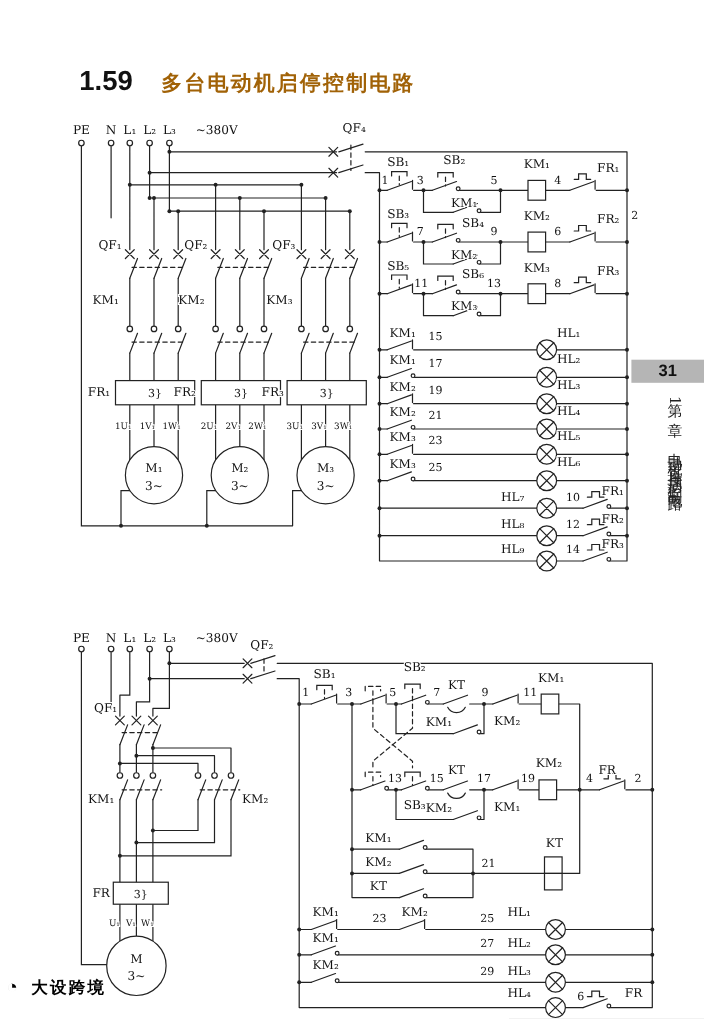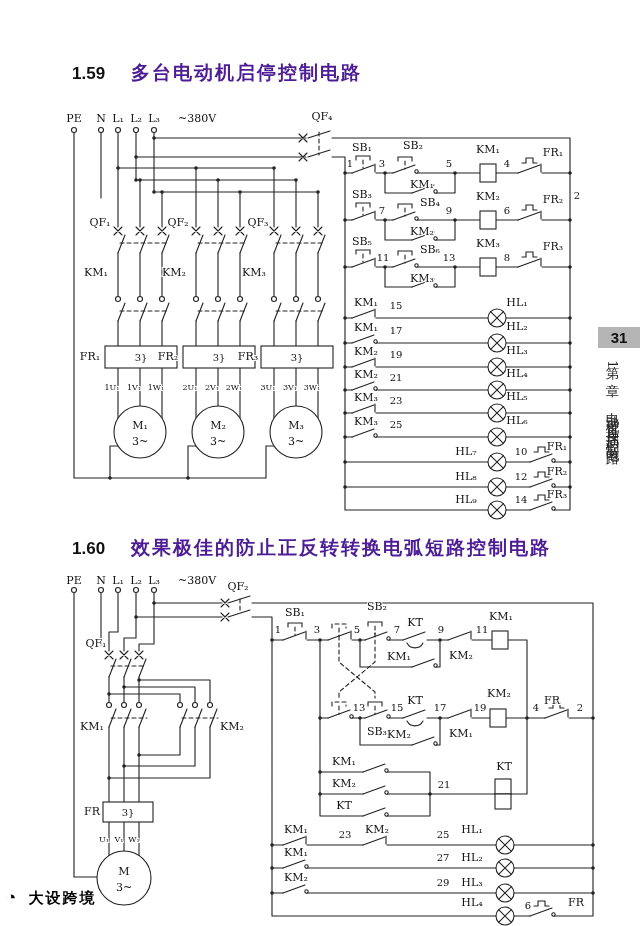--- a/index.html
+++ b/index.html
@@ -1,52 +1,48 @@
 <!DOCTYPE html>
 <html><head>
 <meta charset="utf-8">
 <style>
   html,body{margin:0;padding:0;background:#e8e8e8;}
   .page{position:relative;width:640px;height:926px;background:#ffffff;overflow:hidden;
         font-family:"Liberation Sans",sans-serif;}
   .fig-head{position:absolute;display:flex;align-items:baseline;white-space:nowrap;}
-  .fig-num{font-weight:bold;font-size:17px;color:#111;font-family:"Liberation Sans",sans-serif;}
-  .fig-title{font-weight:bold;font-size:19px;color:#4c1d95;margin-left:26px;letter-spacing:2px;}
+  .fig-num{font-weight:bold;font-size:25px;color:#111;font-family:"Liberation Sans",sans-serif;}
+  .fig-title{font-weight:bold;font-size:19px;color:#a16207;margin-left:26px;letter-spacing:2px;}
   #head159{left:72px;top:60px;}
   #head160{left:72px;top:535px;}
   svg{position:absolute;left:0;top:0;}
   .wire{stroke:#222;fill:none;stroke-width:1.1;stroke-linecap:round;}
   .dash{stroke-dasharray:4 3;}
   .open{fill:#ffffff;stroke:#222;stroke-width:1.1;}
   .dotf{fill:#222;stroke:none;}
   svg text{font-family:"DejaVu Serif",serif;fill:#111;paint-order:stroke;stroke:#fff;stroke-width:2px;}
-  .pagenum{position:absolute;right:0;top:327px;width:42px;height:21px;background:#b5b5b5;
+  .pagenum{position:absolute;right:0;top:327px;width:66px;height:21px;background:#b5b5b5;
            color:#111;font-weight:bold;font-size:15px;text-align:center;line-height:21px;}
   .chapter{position:absolute;left:604px;top:356px;writing-mode:vertical-rl;color:#222;
            font-family:"DejaVu Serif",serif;font-size:13.5px;letter-spacing:4px;height:300px;}
   .chapter span{display:inline;}
   .chapter .ch-title{margin-top:16px;}
   .watermark{position:absolute;left:6px;top:888px;color:#000000;font-size:15px;
              letter-spacing:2px;font-weight:bold;}
   .watermark .wm-logo{font-size:17px;margin-right:4px;}
 </style>
 </head>
 <body>
 
 <div class="page">
 
   <div class="fig-head" id="head159">
     <span class="fig-num">1.59</span>
     <span class="fig-title">多台电动机启停控制电路</span>
   </div>
 
-  <div class="fig-head" id="head160">
-    <span class="fig-num">1.60</span>
-    <span class="fig-title">效果极佳的防止正反转转换电弧短路控制电路</span>
-  </div>
 
   <svg id="page-svg" width="640" height="926" viewBox="0 0 640 926">
     <g id="fig159g">
         <path d="M74,133 V478 H266 M110,478 V446 H119 M188,478 V446 H197 M266,478 V446 H275 M101,133 V198 M118,133 V227 M136,133 V180 M154,133 V192 M118,168 H274 M136,180 H296 M154,192 H318 M196,168 V227 M274,168 V227 M140,180 V227 M218,180 V227 M296,180 V227 M162,192 V227 M240,192 V227 M318,192 V227 M154,138 H306 M136,157 H306 M308,138 L330,131 M308,157 L330,150 M332,138 H570 M332,157 H345 M118,253 V296 M140,253 V296 M162,253 V296 M196,253 V296 M218,253 V296 M240,253 V296 M274,253 V296 M296,253 V296 M318,253 V296 M118,321 V346 M140,321 V346 M162,321 V346 M196,321 V346 M218,321 V346 M240,321 V346 M274,321 V346 M296,321 V346 M318,321 V346 M118,368 V419 M140,368 V406 M162,368 V419 M196,368 V419 M218,368 V406 M240,368 V419 M274,368 V419 M296,368 V406 M318,368 V419 M345,157 V510 M570,138 V510 M345,173 H352 M376,173 H393 M417,173 H480 M496,173 H518 M542,173 H570 M385,173 V193 H412 M436,193 H455 M455,193 V173 M345,220 H352 M376,220 H393 M417,220 H480 M496,220 H518 M542,220 H570 M385,220 V240 H412 M436,240 H455 M455,240 V220 M345,267 H352 M376,267 H393 M417,267 H480 M496,267 H518 M542,267 H570 M385,267 V287 H412 M436,287 H455 M455,287 V267 M345,318 H352 M376,318 H488 M506,318 H570 M345,343 H352 M376,343 H488 M506,343 H570 M345,367 H352 M376,367 H488 M506,367 H570 M345,390 H352 M376,390 H488 M506,390 H570 M345,413 H352 M376,413 H488 M506,413 H570 M345,437 H352 M376,437 H488 M506,437 H570 M345,462 H488 M506,462 H530 M554,462 H570 M345,487 H488 M506,487 H530 M554,487 H570 M345,510 H488 M506,510 H530 M554,510 H570" class="wire"></path>
         <path d="M319,132 V155 M120,243 H168 M198,243 H246 M276,243 H324 M120,311 H168 M198,311 H246 M276,311 H324" class="wire dash"></path>
         <circle cx="74" cy="130" r="2.5" class="open"></circle>
         <circle cx="101" cy="130" r="2.5" class="open"></circle>
         <circle cx="118" cy="130" r="2.5" class="open"></circle>
         <circle cx="136" cy="130" r="2.5" class="open"></circle>
         <circle cx="154" cy="130" r="2.5" class="open"></circle>

